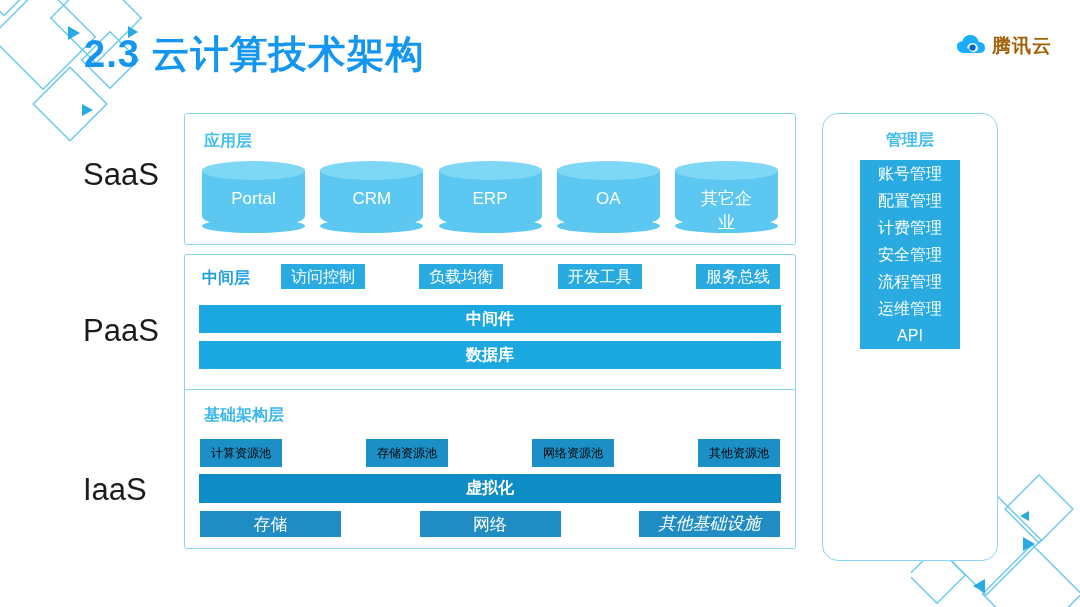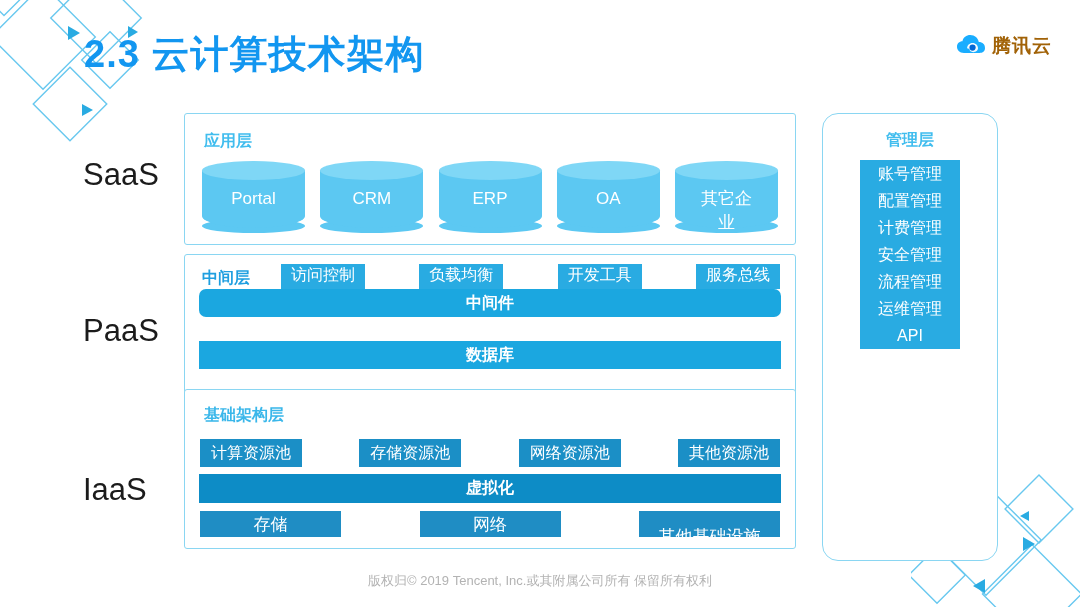--- a/index.html
+++ b/index.html
@@ -40,21 +40,21 @@
   .lbl-paas{top:313px;}
   .lbl-iaas{top:472px;}
 
   
   .panel{
     position:absolute;left:184px;width:612px;
     border:1.5px solid #8ad6f2;border-radius:3px;background:#ffffff;
     box-sizing:border-box;
   }
   .panel-saas{top:113px;height:132px;}
-  .panel-paas{top:254px;height:154px;font-family:Liberation Mono, monospace;}
+  .panel-paas{top:254px;height:154px;}
   .panel-iaas{top:389px;height:160px;}
 
   .panel-title{
     position:absolute;font-size:16px;font-weight:bold;color:#41bdee;
     white-space:nowrap;
   }
   .panel-title.saas-t{left:19px;top:17px;}
   .panel-title.iaas-t{left:19px;top:15px;color:#3ab7ea;}
   .panel-title.paas-t{left:17px;top:13px;font-size:16px;color:#1f9fe0;}
 
@@ -96,50 +96,50 @@
     color:#ffffff;font-size:16px;line-height:25px;
     padding:0 10px;white-space:nowrap;box-sizing:border-box;
   }
   .wide-bar{
     position:absolute;left:14px;right:14px;
     background:#1ba7e0;color:#ffffff;
     font-size:16px;font-weight:bold;
     display:flex;align-items:center;justify-content:center;
     box-sizing:border-box;
   }
-  .bar-mid{top:34px;height:28px;border-radius:7px;}
+  .bar-mid{top:50px;height:28px;}
   .bar-db{top:86px;height:28px;}
 
   
   .pool-row{
     position:absolute;left:14px;right:14px;top:48px;
     display:flex;justify-content:space-between;
   }
   .pool{
     background:#1b8fc6;border:1.5px solid #ffffff;
-    color:#ffffff;font-size:16px;line-height:28px;
+    color:#000000;font-size:12px;line-height:28px;
     padding:0 11px;white-space:nowrap;box-sizing:border-box;
   }
   .bar-virt{
     position:absolute;left:14px;right:14px;top:84px;height:29px;
     background:#0d8cc6;color:#ffffff;font-size:16px;font-weight:bold;
     display:flex;align-items:center;justify-content:center;
   }
   .infra-row{
     position:absolute;left:14px;right:14px;top:120px;
     display:flex;justify-content:space-between;
   }
   .infra{
     width:143px;height:28px;overflow:hidden;
     background:#1f8dc4;border:1.5px solid #ffffff;
     color:#ffffff;font-size:17px;line-height:27px;text-align:center;
     box-sizing:border-box;
   }
   .infra.clip{line-height:25px;}
-  .infra.clip span{display:block;width:105px;margin:13px auto;}
+  .infra.clip span{display:block;width:105px;margin:0 auto;font-style:italic;}
 
   
   .mgmt{
     position:absolute;left:822px;top:113px;width:176px;height:448px;
     border:1.5px solid #8ad6f2;border-radius:16px;background:#ffffff;
     box-sizing:border-box;
     display:flex;flex-direction:column;align-items:center;
   }
   .mgmt-title{
     margin-top:16px;font-size:16px;font-weight:bold;color:#41bdee;
@@ -296,15 +296,14 @@
       <div class="mgmt-item">账号管理</div>
       <div class="mgmt-item">配置管理</div>
       <div class="mgmt-item">计费管理</div>
       <div class="mgmt-item">安全管理</div>
       <div class="mgmt-item">流程管理</div>
       <div class="mgmt-item">运维管理</div>
       <div class="mgmt-item">API</div>
     </div>
   </div>
 
-  <div class="footer">版权归© 2019 Tencent, Inc.或其附属公司所有 保留所有权利</div>
 
 </div>
 
 </body></html>

